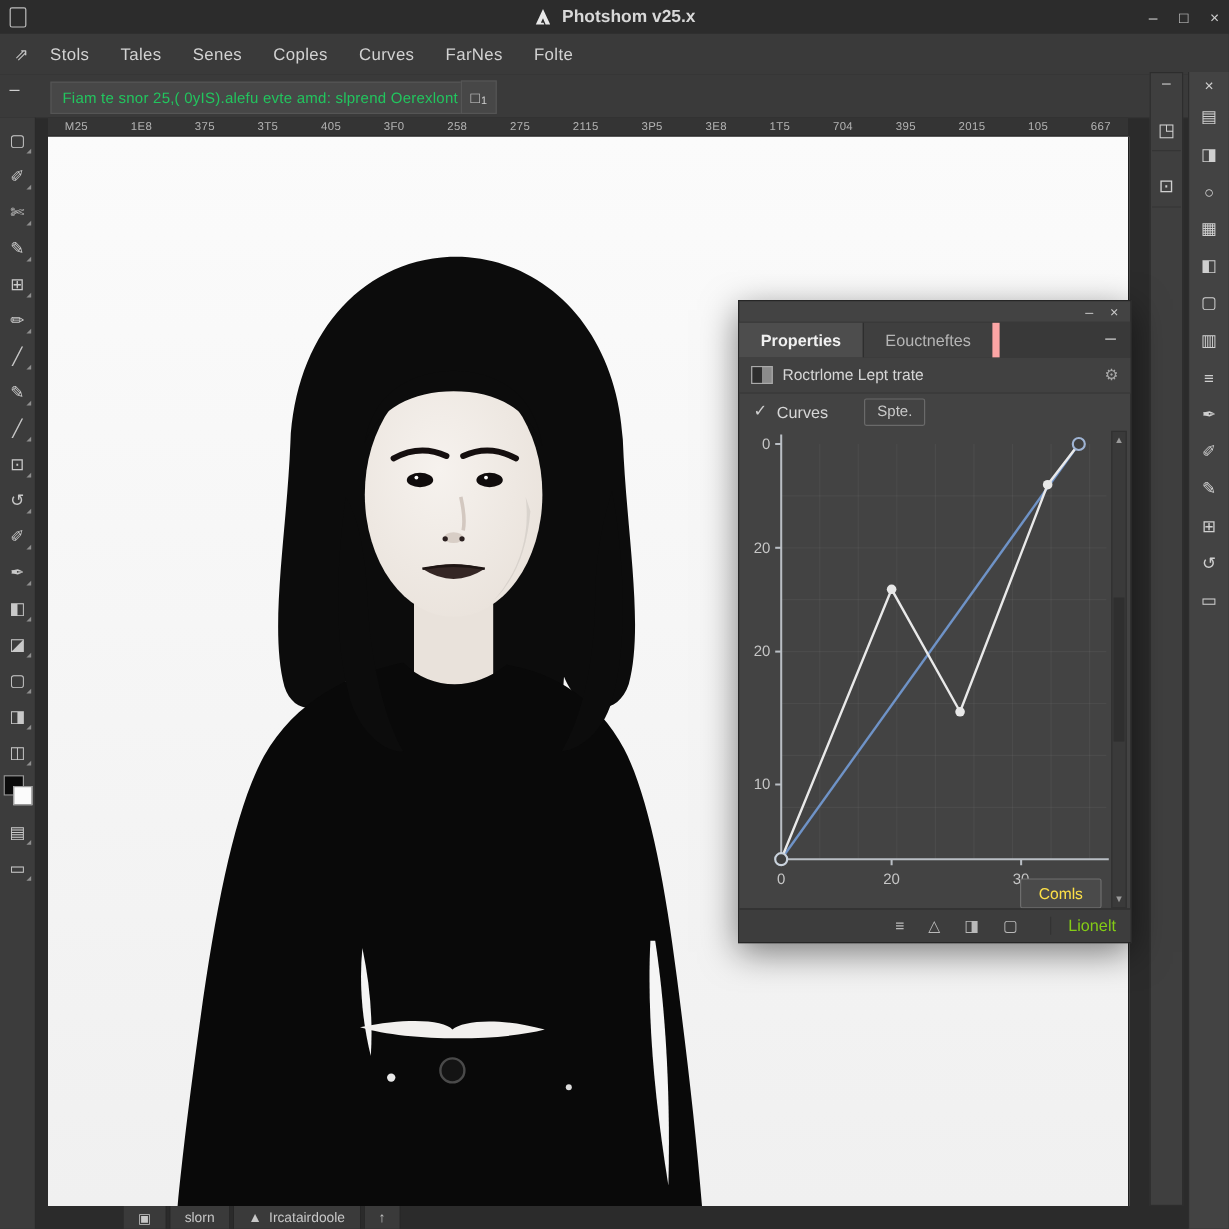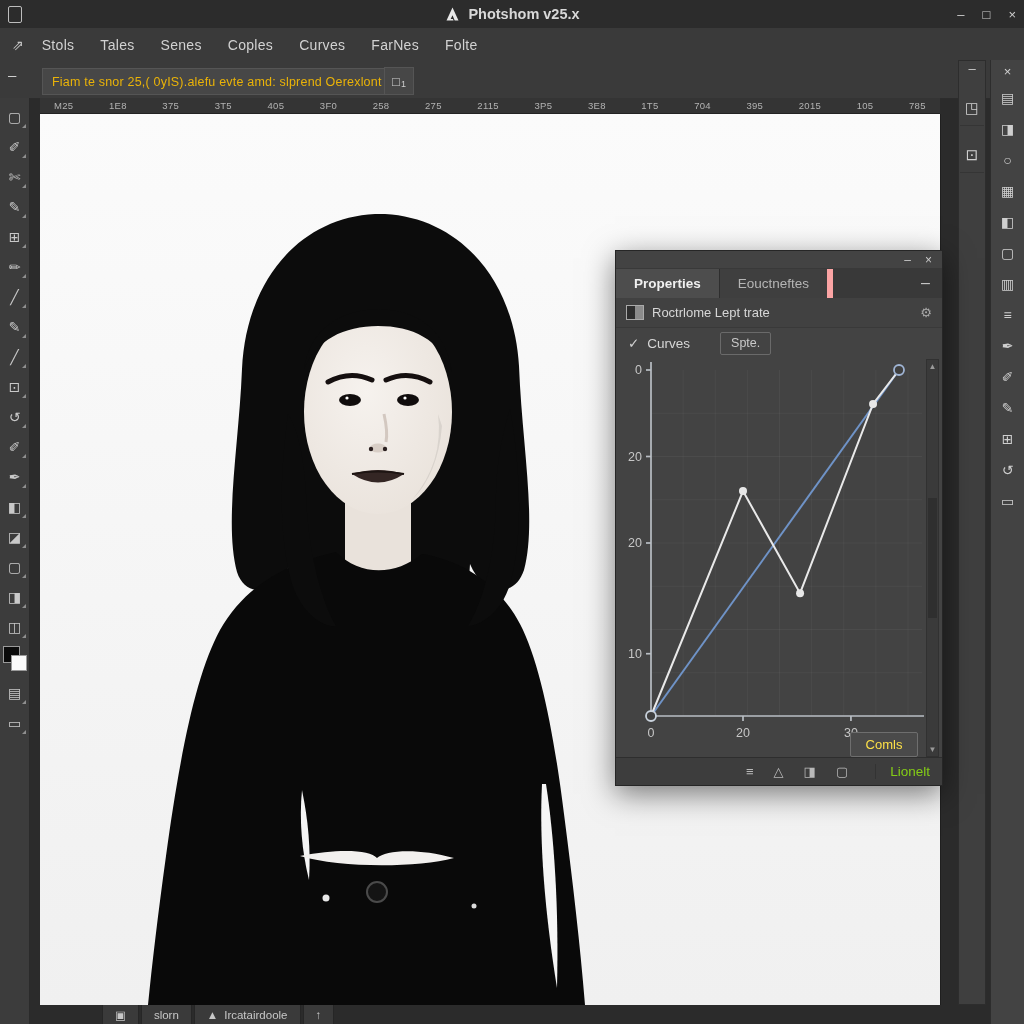--- a/index.html
+++ b/index.html
@@ -16,21 +16,21 @@
   #win-controls span{cursor:default;}
   
   #menubar{left:0;top:28px;width:1024px;height:34px;background:#3a3a3a;display:flex;align-items:center;
     color:#d2d2d2;font-size:14px;border-bottom:1px solid #2e2e2e;}
   #menu-tool-glyph{margin:0 18px 0 12px;color:#c5c5c5;font-size:14px;}
   .menu-item{margin-right:26px;letter-spacing:.3px;}
   
   #optionsbar{left:0;top:62px;width:1024px;height:36px;background:#3a3a3a;border-bottom:1px solid #2c2c2c;}
   #options-collapse{left:8px;top:66px;color:#cfcfcf;font-size:15px;}
   #options-field{left:42px;top:68px;width:332px;height:25px;background:#474747;border:1px solid #555;
-    color:#eab308;font-size:12.5px;display:flex;align-items:center;padding:0 9px;white-space:nowrap;
+    color:#22c55e;font-size:12.5px;display:flex;align-items:center;padding:0 9px;white-space:nowrap;
     overflow:hidden;letter-spacing:.2px;}
   #options-box{left:384px;top:67px;width:28px;height:26px;background:#474747;border:1px solid #555;
     color:#cfcfcf;display:flex;align-items:center;justify-content:center;font-size:13px;}
   #options-box .badge{font-size:9px;margin:6px 0 0 1px;}
   
   #ruler{left:40px;top:98px;width:900px;height:16px;background:#343434;border-bottom:1px solid #232323;
     display:flex;justify-content:space-between;align-items:center;padding:0 14px;box-sizing:border-box;}
   .rtick{color:#b3b3b3;font-size:9.5px;letter-spacing:.3px;}
   
   #leftbar{left:0;top:98px;width:30px;height:926px;background:#3c3c3c;border-right:1px solid #2a2a2a;
@@ -148,21 +148,21 @@
     <span class="rtick">258</span>
     <span class="rtick">275</span>
     <span class="rtick">2115</span>
     <span class="rtick">3P5</span>
     <span class="rtick">3E8</span>
     <span class="rtick">1T5</span>
     <span class="rtick">704</span>
     <span class="rtick">395</span>
     <span class="rtick">2015</span>
     <span class="rtick">105</span>
-    <span class="rtick">785</span>
+    <span class="rtick">667</span>
   </div>
 
 <div id="canvas" class="abs">
   <svg width="900" height="891" viewBox="0 0 900 891">
     <defs>
       <linearGradient id="bgGrad" x1="0" y1="0" x2="0" y2="1">
         <stop offset="0" stop-color="#fbfbfb"></stop>
           <stop offset="1" stop-color="#f0f0f0"></stop>
       </linearGradient>
       <radialGradient id="skin" cx="0.42" cy="0.4" r="0.8">

